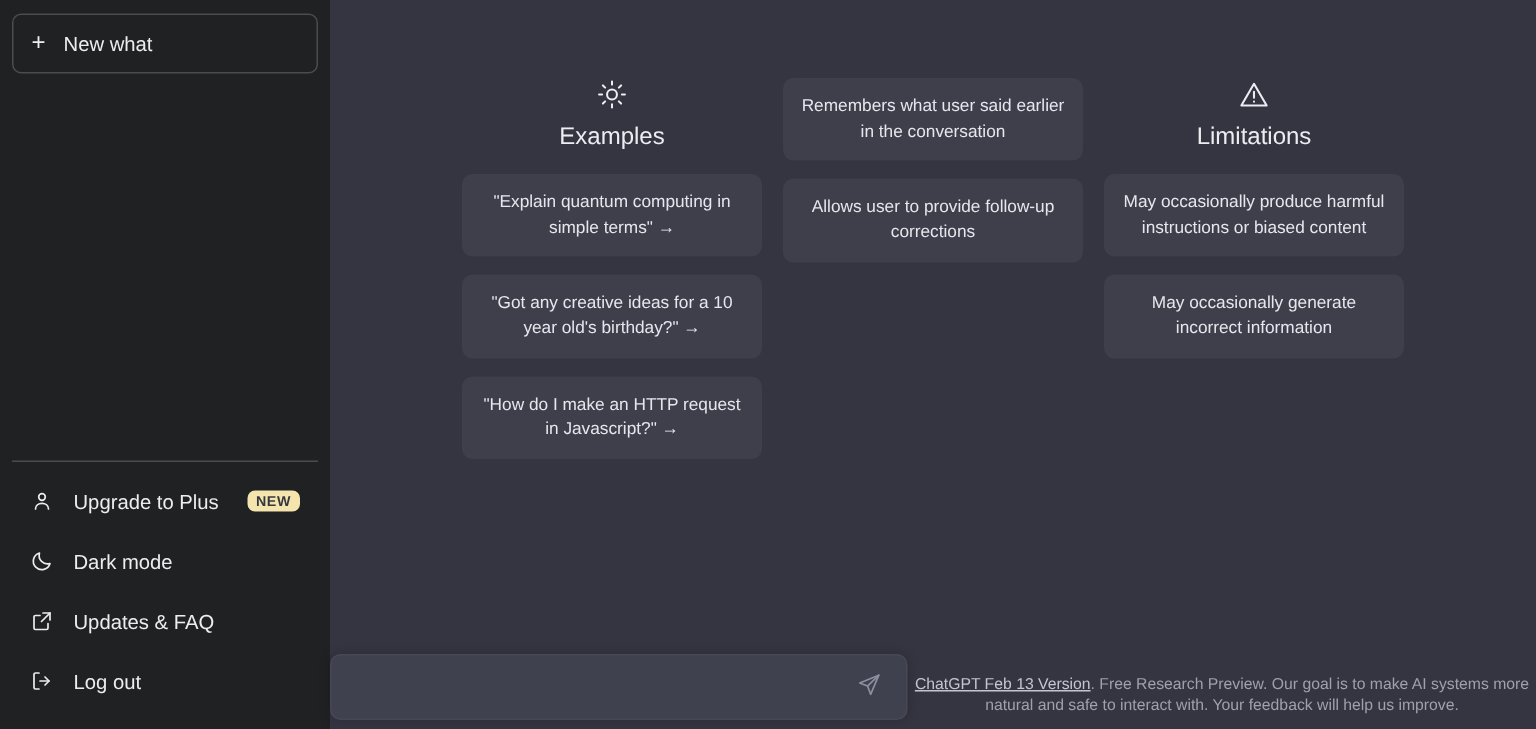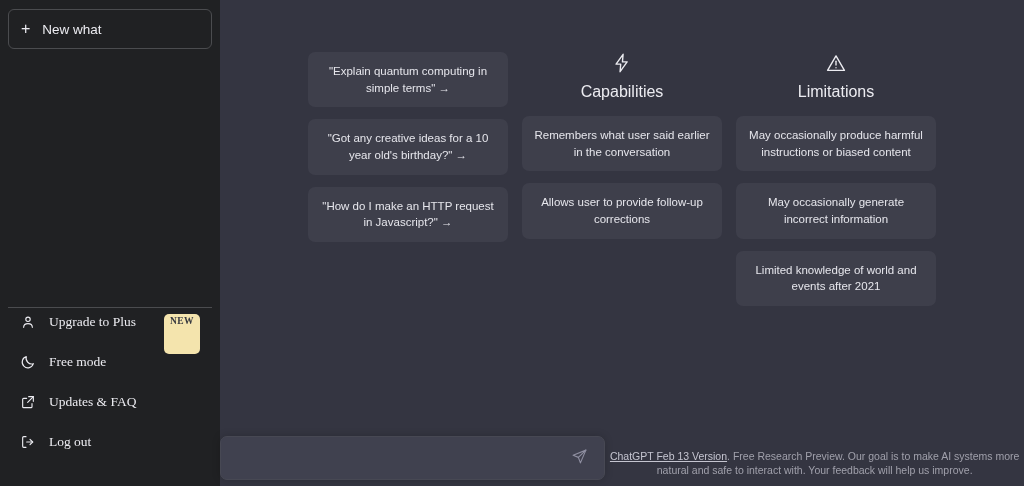--- a/index.html
+++ b/index.html
@@ -53,29 +53,29 @@
   .sidebar-spacer { flex: 1 1 auto; }
 
   .sidebar-bottom {
     border-top: 1px solid #4b4c4f;
     padding-top: 6px;
     padding-bottom: 4px;
   }
 
   .menu-item {
     display: flex;
+    align-items: center;
     gap: 13px;
     height: 40px;
     padding: 0 12px;
     color: #ececf1;
     font-size: 13.5px;
     border-radius: 6px;
     cursor: pointer;
     position: relative;
-    font-family: Liberation Serif, serif;
   }
   .menu-item .ico {
     width: 16px;
     height: 16px;
     flex: 0 0 16px;
     display: flex;
     align-items: center;
     justify-content: center;
   }
   .menu-item .label { flex: 1 1 auto; }
@@ -247,21 +247,21 @@
         <span class="label">Upgrade to Plus</span>
         <span class="badge-new">NEW</span>
       </div>
 
       <div class="menu-item">
         <span class="ico">
           <svg viewBox="0 0 24 24" width="16" height="16" fill="none" stroke="#ececf1" stroke-width="1.7" stroke-linecap="round" stroke-linejoin="round">
             <path d="M20 14.5A8.4 8.4 0 0 1 9.5 4 8.5 8.5 0 1 0 20 14.5z"></path>
           </svg>
         </span>
-        <span class="label">Free mode</span>
+        <span class="label">Dark mode</span>
       </div>
 
       <div class="menu-item">
         <span class="ico">
           <svg viewBox="0 0 24 24" width="16" height="16" fill="none" stroke="#ececf1" stroke-width="1.7" stroke-linecap="round" stroke-linejoin="round">
             <path d="M13 4h7v7"></path>
             <path d="M20 4l-8.5 8.5"></path>
             <path d="M18 14.5V19a1.5 1.5 0 0 1-1.5 1.5h-11A1.5 1.5 0 0 1 4 19V8a1.5 1.5 0 0 1 1.5-1.5H10"></path>
           </svg>
         </span>
@@ -281,57 +281,57 @@
 
     </div>
   </aside>
 
   <main class="main">
 
     <div class="content">
       <div class="columns">
 
         <section class="column">
+          <div class="col-head">
+            <span class="head-icon">
+              <svg viewBox="0 0 24 24" width="22" height="22" fill="none" stroke="#ececf1" stroke-width="1.5" stroke-linecap="round">
+                <circle cx="12" cy="12" r="3.6"></circle>
+                <path d="M12 2.6v2.2M12 19.2v2.2M2.6 12h2.2M19.2 12h2.2M5.4 5.4l1.6 1.6M17 17l1.6 1.6M18.6 5.4L17 7M7 17l-1.6 1.6"></path>
+              </svg>
+            </span>
+            <span class="head-title">Examples</span>
+          </div>
           <div class="cards">
             <div class="card clickable">"Explain quantum computing in simple terms" →</div>
             <div class="card clickable">"Got any creative ideas for a 10 year old's birthday?" →</div>
             <div class="card clickable">"How do I make an HTTP request in Javascript?" →</div>
           </div>
         </section>
 
         <section class="column">
-          <div class="col-head">
-            <span class="head-icon">
-              <svg viewBox="0 0 24 24" width="22" height="22" fill="none" stroke="#ececf1" stroke-width="1.5" stroke-linecap="round" stroke-linejoin="round">
-                <path d="M13.2 2.5L5.5 13.2h5.1L9.9 21.5l7.7-10.7h-5.1z"></path>
-              </svg>
-            </span>
-            <span class="head-title">Capabilities</span>
-          </div>
           <div class="cards">
             <div class="card">Remembers what user said earlier in the conversation</div>
             <div class="card">Allows user to provide follow-up corrections</div>
           </div>
         </section>
 
         <section class="column">
           <div class="col-head">
             <span class="head-icon">
               <svg viewBox="0 0 24 24" width="22" height="22" fill="none" stroke="#ececf1" stroke-width="1.5" stroke-linecap="round" stroke-linejoin="round">
                 <path d="M12 4.2L21.2 20H2.8z"></path>
                 <path d="M12 10v4.3"></path>
                 <path d="M12 17.1v.1"></path>
               </svg>
             </span>
             <span class="head-title">Limitations</span>
           </div>
           <div class="cards">
             <div class="card">May occasionally produce harmful instructions or biased content</div>
             <div class="card">May occasionally generate incorrect information</div>
-            <div class="card">Limited knowledge of world and events after 2021</div>
           </div>
         </section>
 
       </div>
     </div>
 
     <div class="composer-wrap">
       <div class="composer">
         <input class="composer-input" type="text" placeholder="" style="">
         <button class="send-btn">

